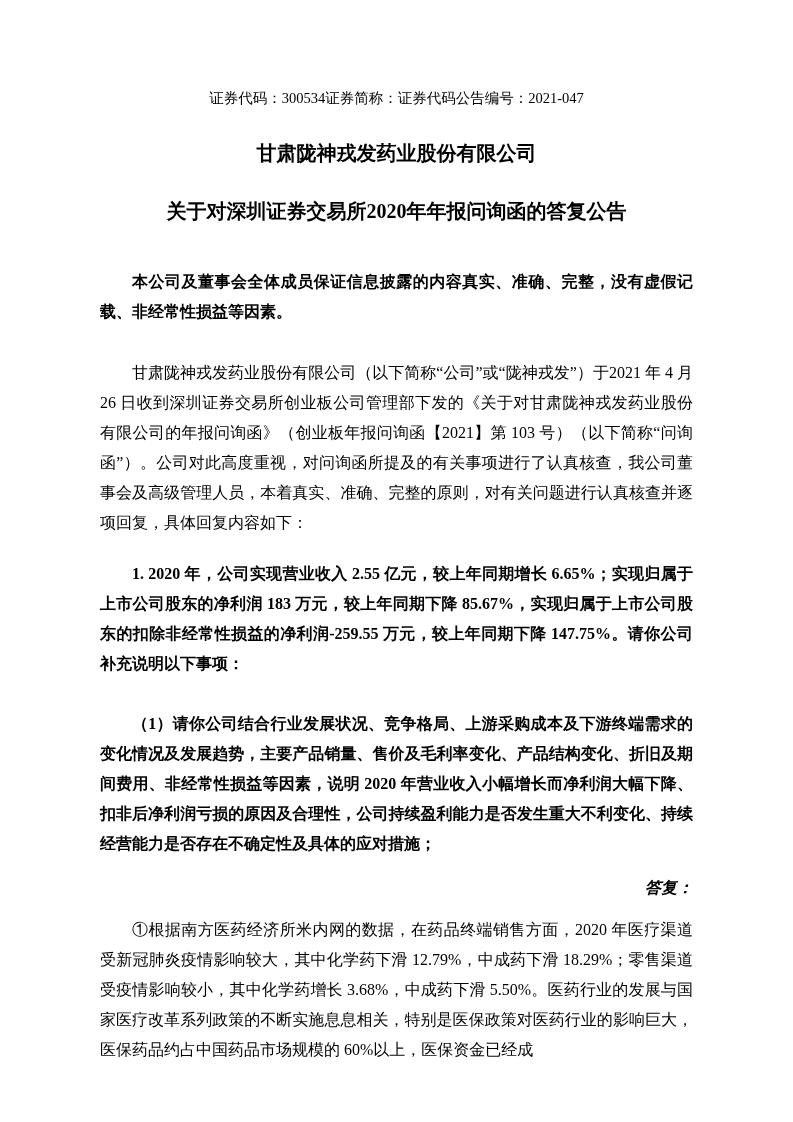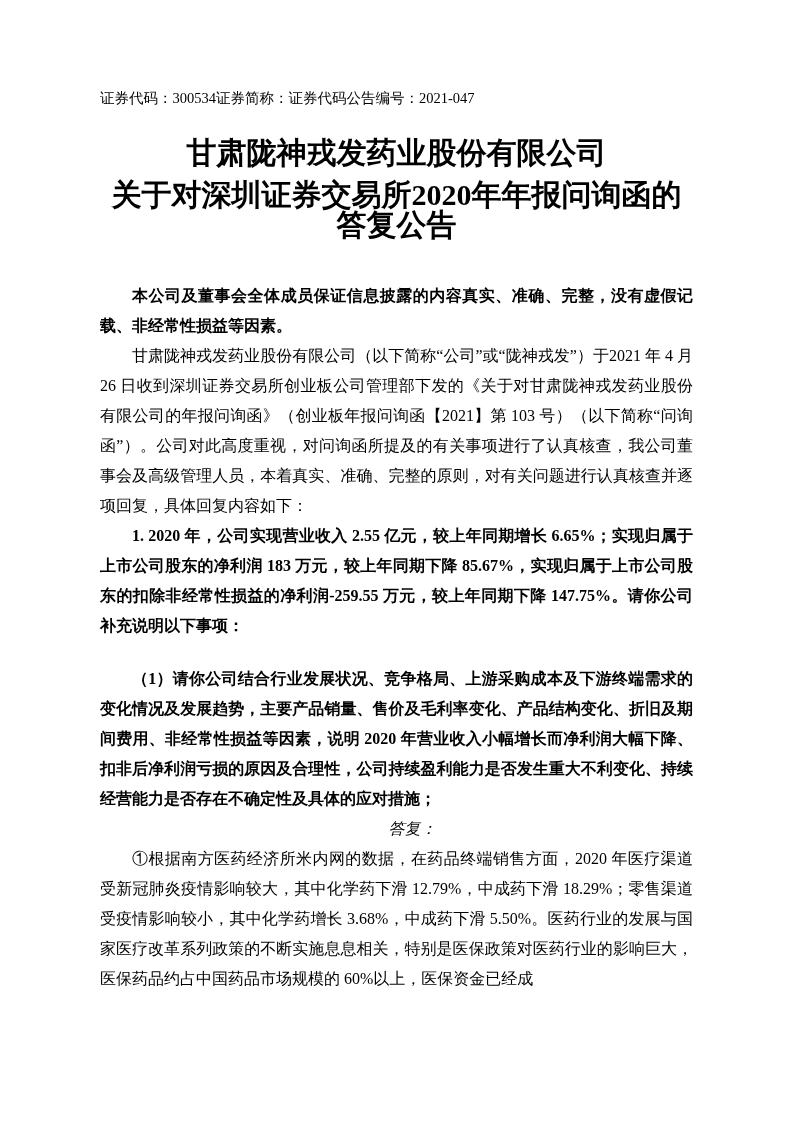--- a/index.html
+++ b/index.html
@@ -13,55 +13,56 @@
   .page {
     box-sizing: border-box;
     width: 793px;
     height: 1122px;
     padding: 88px 100px 0 100px;
     background: #ffffff;
     overflow: hidden;
   }
   .doc-header {
     display: flex;
-    justify-content: flex-start;
+    justify-content: center;
     font-size: 14.5px;
     line-height: 20px;
     white-space: nowrap;
   }
   .title {
     margin: 0;
-    font-size: 30px;
+    font-size: 20px;
     line-height: 30px;
     font-weight: bold;
     text-align: center;
     text-indent: 0;
   }
   .title-company { margin-top: 30px; }
-  .title-subject { margin-top: 12px; }
+  .title-subject { margin-top: 28px; }
   p {
     margin: 0;
     font-size: 16px;
     line-height: 30px;
     text-align: justify;
     text-indent: 2em;
   }
   .statement {
     font-weight: bold;
     margin-top: 41px;
   }
-  .intro { }
-  .question-1 { font-weight: bold; margin-top: 0; }
-  .question-1-sub1 { font-weight: bold; margin-top: 23px; }
+  .intro { margin-top: 31px; }
+  .question-1 { font-weight: bold; margin-top: 21px; }
+  .question-1-sub1 { font-weight: bold; margin-top: 30px; }
   .reply-label {
-    font-weight: normal;
+    font-weight: bold;
     font-style: italic;
-    text-align: center;
+    margin-top: 14px;
+    text-align: right;
   }
-  .reply-1 { margin-top: 0; }
+  .reply-1 { margin-top: 12px; }
 </style>
 </head>
 <body>
 
 <div class="page">
 
   <div class="doc-header">
     <span>证券代码：300534</span>
     <span>证券简称：证券代码</span>
     <span>公告编号：2021-047</span>

